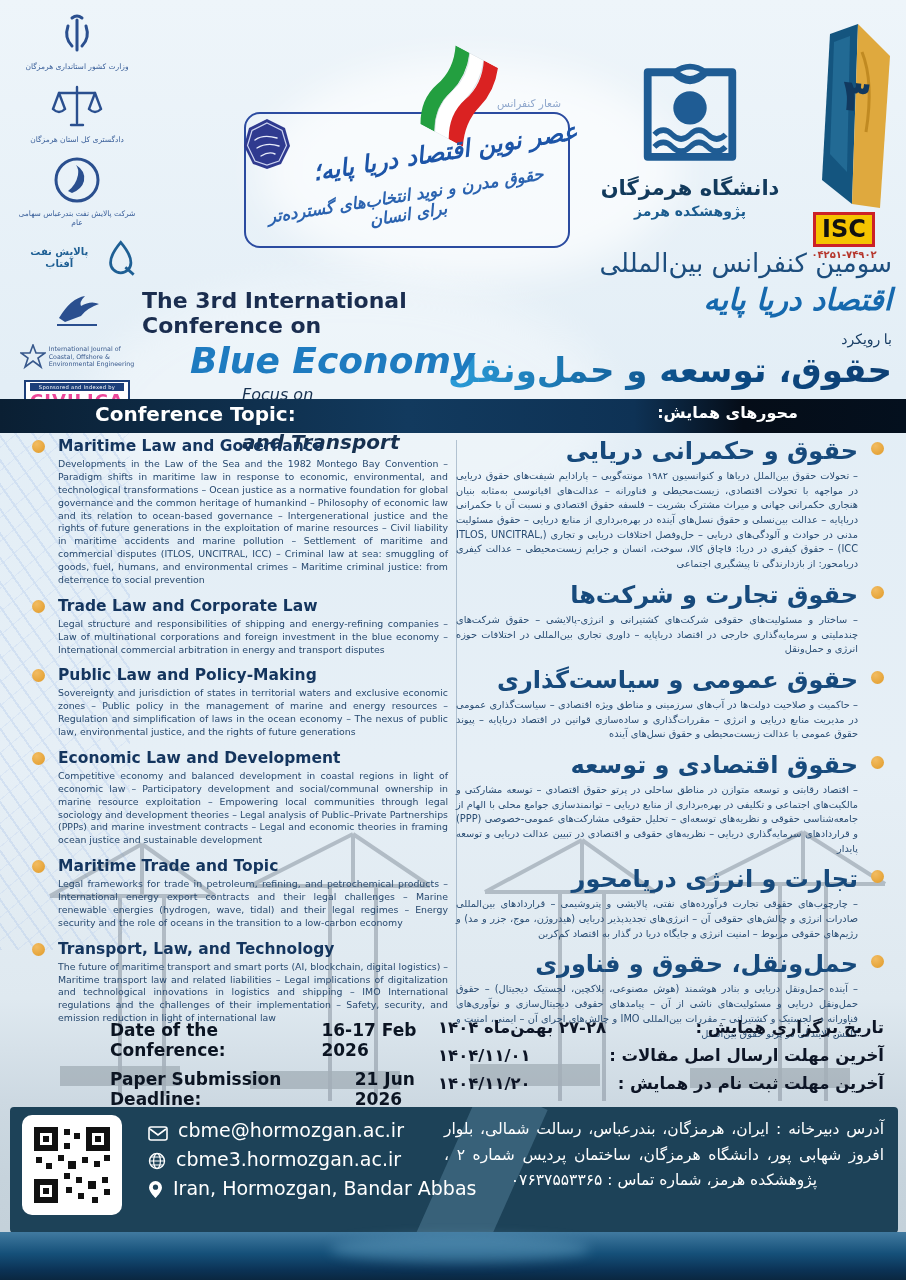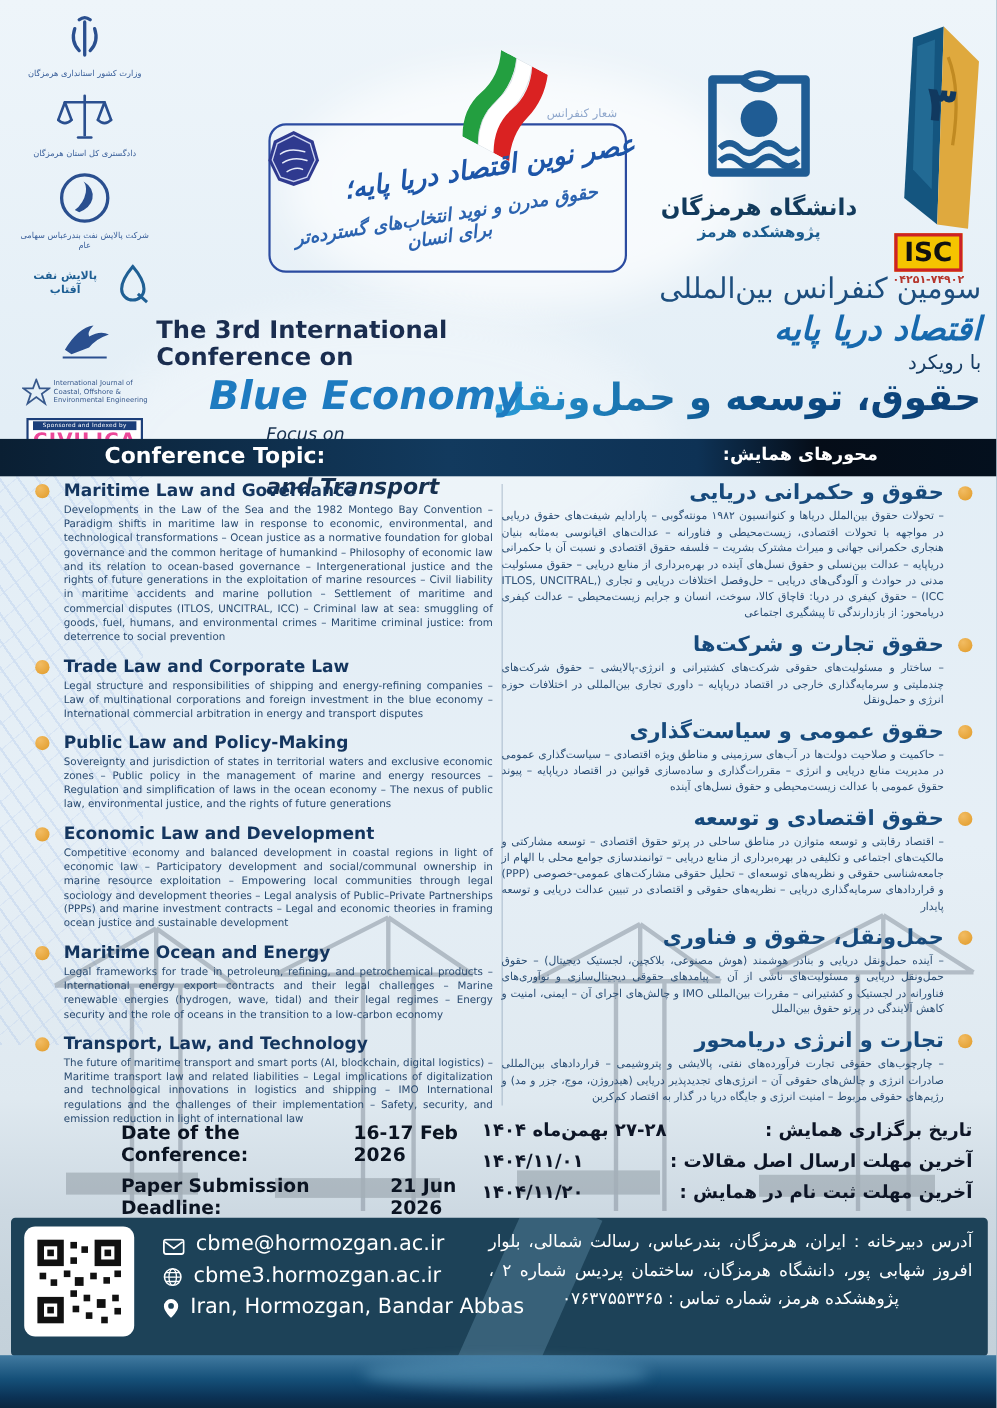--- a/index.html
+++ b/index.html
@@ -37,21 +37,21 @@
   .uni-inst{font-size:14px;font-weight:bold;color:#1b5c8f;direction:rtl;margin-top:3px;letter-spacing:1px;}
   .emblem3{position:absolute;left:800px;top:22px;}
   .emblem3-digit{position:absolute;left:842px;top:70px;font-size:44px;font-weight:bold;color:#11395f;transform:rotate(6deg);}
   .isc{position:absolute;left:806px;top:212px;width:76px;text-align:center;}
   .isc-badge{display:inline-block;background:#f5c400;border:3px solid #cc2127;padding:0 6px;font-size:24px;font-weight:bold;color:#111;line-height:1.2;}
   .isc-code{font-size:10px;font-weight:bold;color:#b5352b;margin-top:2px;}
   
   .title-fa{position:absolute;left:448px;top:248px;width:444px;direction:rtl;}
   .tfa1{font-size:26px;color:#1d4e7e;}
   .tfa2{font-size:30px;font-weight:bold;color:#1669ae;margin-top:4px;font-style:italic;}
-  .tfa3{font-size:18px;color:#173c63;margin-top:2px;margin-left:150px;}
+  .tfa3{font-size:14px;color:#173c63;margin-top:14px;margin-left:150px;font-family:Liberation Serif, serif;}
   .tfa4{font-size:34px;font-weight:bold;margin-top:2px;
     background:linear-gradient(90deg,#2a9cd8,#0b4c86 55%,#0d3f74);-webkit-background-clip:text;background-clip:text;color:transparent;}
   .title-en{position:absolute;left:118px;top:288px;width:360px;color:#16304f;margin-left:24px;}
   .ten1{font-size:22px;font-weight:bold;color:#1a2d4f;}
   .ten2{font-size:36px;font-weight:bold;font-style:italic;color:#1e7bc0;margin:2px 0 0 48px;}
   .ten3{font-size:16px;font-style:italic;margin:4px 0 0 100px;}
   .ten4{font-size:20px;font-weight:bold;font-style:italic;margin:2px 0 0 100px;}
   
   .band{position:absolute;left:0;top:399px;width:906px;height:34px;
     background:linear-gradient(90deg,#0a1f33,#123a5e 45%,#0e3255 70%,#050d18 82%,#04101e);}
@@ -61,21 +61,21 @@
   .divider{position:absolute;left:456px;top:440px;width:1px;height:565px;background:rgba(90,120,150,.4);}
   .topics-left{position:absolute;left:30px;top:437px;width:418px;}
   .topics-right{position:absolute;right:18px;top:437px;width:432px;direction:rtl;}
   .topic{position:relative;padding-left:28px;margin-bottom:10px;}
   .topic .bullet{position:absolute;left:2px;top:3px;width:13px;height:13px;border-radius:50%;
     background:radial-gradient(circle at 35% 30%,#f2bc62,#e09a28);}
   .topic h3{margin:0 0 3px;font-size:15.5px;font-weight:bold;color:#14355e;}
   .topic p{margin:0;font-size:9.4px;line-height:1.37;text-align:justify;color:#27496f;}
   .topic-fa{position:relative;padding-right:30px;padding-left:0;margin-bottom:9px;}
   .topic-fa .bullet{left:auto;right:4px;top:5px;}
-  .topic-fa h3{font-size:19px;color:#174a7c;margin-bottom:4px;}
+  .topic-fa h3{font-size:24px;color:#174a7c;margin-bottom:4px;}
   .topic-fa p{font-size:9.8px;line-height:1.5;color:#2a4d73;}
   
   .cranes{position:absolute;left:0;top:826px;width:906px;height:285px;opacity:.55;}
   
   .dates-en{position:absolute;left:110px;top:1020px;width:348px;}
   .dates-en .row{display:flex;justify-content:flex-end;font-size:17px;font-weight:bold;color:#0b1422;margin-bottom:9px;}
   .dates-fa{position:absolute;right:22px;top:1018px;width:446px;direction:rtl;}
   .dates-fa .row{display:flex;justify-content:space-between;font-size:16.5px;font-weight:bold;color:#0d1526;margin-bottom:9px;}
   
   .footer-bar{position:absolute;left:10px;top:1107px;width:888px;height:126px;background:#1d4258;border-radius:4px;overflow:hidden;}
@@ -281,21 +281,21 @@
       <h3>Public Law and Policy-Making</h3>
       <p>Sovereignty and jurisdiction of states in territorial waters and exclusive economic zones – Public policy in the management of marine and energy resources – Regulation and simplification of laws in the ocean economy – The nexus of public law, environmental justice, and the rights of future generations</p>
     </div>
     <div class="topic">
       <span class="bullet"></span>
       <h3>Economic Law and Development</h3>
       <p>Competitive economy and balanced development in coastal regions in light of economic law – Participatory development and social/communal ownership in marine resource exploitation – Empowering local communities through legal sociology and development theories – Legal analysis of Public–Private Partnerships (PPPs) and marine investment contracts – Legal and economic theories in framing ocean justice and sustainable development</p>
     </div>
     <div class="topic">
       <span class="bullet"></span>
-      <h3>Maritime Ocean and Energy</h3>
+      <h3>Maritime Trade and Topic</h3>
       <p>Legal frameworks for trade in petroleum, refining, and petrochemical products – International energy export contracts and their legal challenges – Marine renewable energies (hydrogen, wave, tidal) and their legal regimes – Energy security and the role of oceans in the transition to a low-carbon economy</p>
     </div>
     <div class="topic">
       <span class="bullet"></span>
       <h3>Transport, Law, and Technology</h3>
       <p>The future of maritime transport and smart ports (AI, blockchain, digital logistics) – Maritime transport law and related liabilities – Legal implications of digitalization and technological innovations in logistics and shipping – IMO International regulations and the challenges of their implementation – Safety, security, and emission reduction in light of international law</p>
     </div>
   </div>
 
   <div class="topics-right">
@@ -314,27 +314,27 @@
       <h3>حقوق عمومی و سیاست‌گذاری</h3>
       <p>– حاکمیت و صلاحیت دولت‌ها در آب‌های سرزمینی و مناطق ویژه اقتصادی – سیاست‌گذاری عمومی در مدیریت منابع دریایی و انرژی – مقررات‌گذاری و ساده‌سازی قوانین در اقتصاد دریاپایه – پیوند حقوق عمومی با عدالت زیست‌محیطی و حقوق نسل‌های آینده</p>
     </div>
     <div class="topic topic-fa">
       <span class="bullet"></span>
       <h3>حقوق اقتصادی و توسعه</h3>
       <p>– اقتصاد رقابتی و توسعه متوازن در مناطق ساحلی در پرتو حقوق اقتصادی – توسعه مشارکتی و مالکیت‌های اجتماعی و تکلیفی در بهره‌برداری از منابع دریایی – توانمندسازی جوامع محلی با الهام از جامعه‌شناسی حقوقی و نظریه‌های توسعه‌ای – تحلیل حقوقی مشارکت‌های عمومی-خصوصی (PPP) و قراردادهای سرمایه‌گذاری دریایی – نظریه‌های حقوقی و اقتصادی در تبیین عدالت دریایی و توسعه پایدار</p>
     </div>
     <div class="topic topic-fa">
       <span class="bullet"></span>
+      <h3>تجارت و انرژی دریامحور</h3>
+      <p>– چارچوب‌های حقوقی تجارت فرآورده‌های نفتی، پالایشی و پتروشیمی – قراردادهای بین‌المللی صادرات انرژی و چالش‌های حقوقی آن – انرژی‌های تجدیدپذیر دریایی (هیدروژن، موج، جزر و مد) و رژیم‌های حقوقی مربوط – امنیت انرژی و جایگاه دریا در گذار به اقتصاد کم‌کربن</p>
+    </div>
+    <div class="topic topic-fa">
+      <span class="bullet"></span>
       <h3>حمل‌ونقل، حقوق و فناوری</h3>
       <p>– آینده حمل‌ونقل دریایی و بنادر هوشمند (هوش مصنوعی، بلاکچین، لجستیک دیجیتال) – حقوق حمل‌ونقل دریایی و مسئولیت‌های ناشی از آن – پیامدهای حقوقی دیجیتال‌سازی و نوآوری‌های فناورانه در لجستیک و کشتیرانی – مقررات بین‌المللی IMO و چالش‌های اجرای آن – ایمنی، امنیت و کاهش آلایندگی در پرتو حقوق بین‌الملل</p>
-    </div>
-    <div class="topic topic-fa">
-      <span class="bullet"></span>
-      <h3>تجارت و انرژی دریامحور</h3>
-      <p>– چارچوب‌های حقوقی تجارت فرآورده‌های نفتی، پالایشی و پتروشیمی – قراردادهای بین‌المللی صادرات انرژی و چالش‌های حقوقی آن – انرژی‌های تجدیدپذیر دریایی (هیدروژن، موج، جزر و مد) و رژیم‌های حقوقی مربوط – امنیت انرژی و جایگاه دریا در گذار به اقتصاد کم‌کربن</p>
     </div>
   </div>
 
   <div class="dates-en">
     <div class="row">
       <span>Date of the Conference:</span>
       <span>16-17 Feb 2026</span>
     </div>
     <div class="row">
       <span>Paper Submission Deadline:</span>

